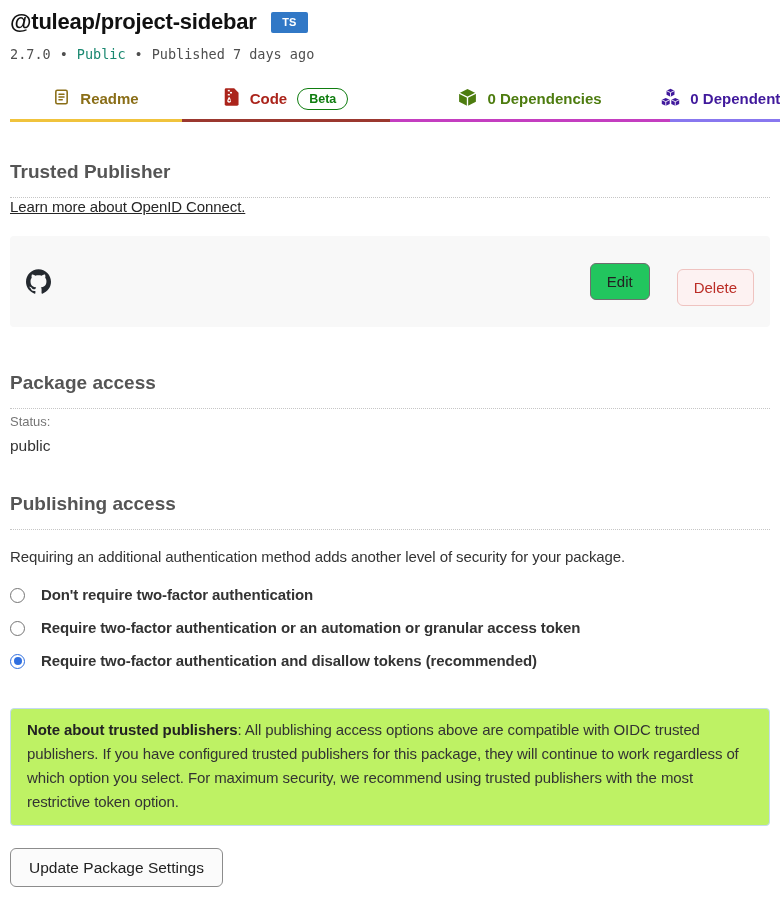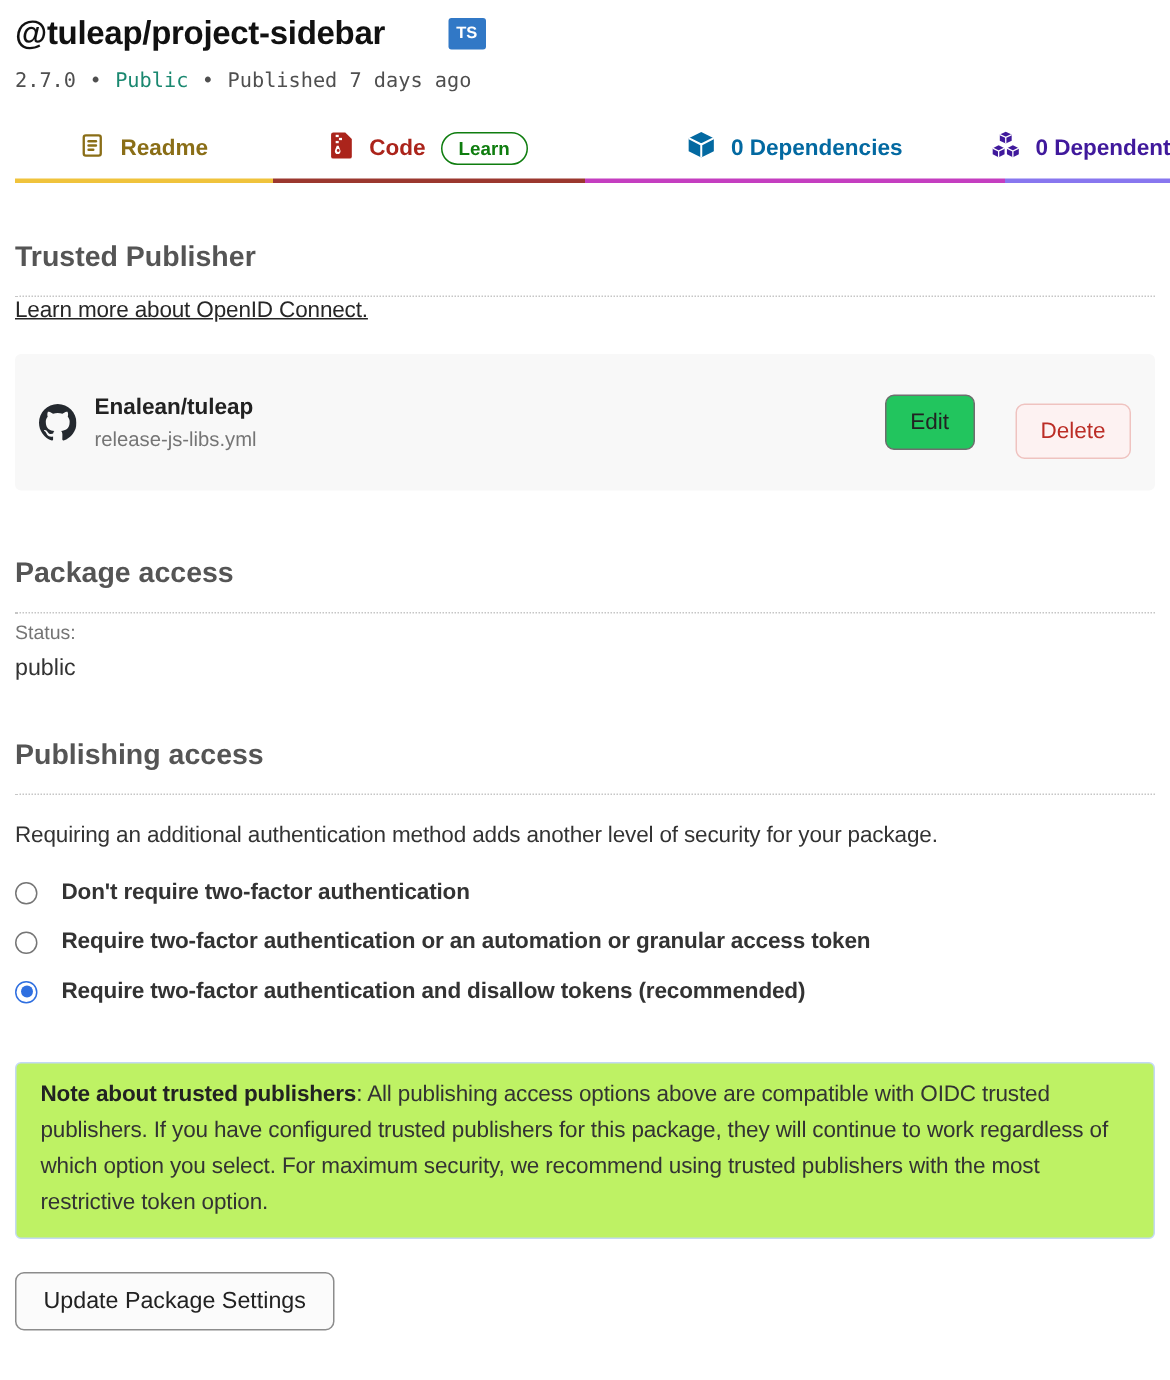--- a/index.html
+++ b/index.html
@@ -12,42 +12,42 @@
   .page{padding:8px 10px 20px 10px;}
 
   
   .pkg-title{
     font-size:22px;font-weight:700;color:#111;
     letter-spacing:-0.2px;display:flex;align-items:center;gap:14px;
     margin:0;line-height:28px;
   }
   .ts-badge{
     background:#3178c6;color:#fff;font-size:11px;font-weight:700;
-    width:25px;height:21px;display:inline-flex;align-items:center;justify-content:center;
-    border-radius:2px;letter-spacing:0;margin-left:28px;
+    width:37px;height:21px;display:inline-flex;align-items:center;justify-content:center;
+    border-radius:2px;letter-spacing:0;
   }
   .version-line{
     margin-top:10px;
     font-family:"DejaVu Sans Mono",monospace;
     font-size:13.5px;color:#4f4f4f;letter-spacing:0;
     display:flex;gap:9px;
   }
   .version-line .public{color:#1a8870;}
 
   
   .tabbar{margin-top:16px;display:flex;width:770px;}
   .tab{
     height:41px;display:flex;align-items:center;justify-content:center;gap:10px;
     font-weight:700;font-size:15px;flex-shrink:0;white-space:nowrap;
     border-bottom:3px solid transparent;cursor:pointer;overflow:visible;
   }
   .tab svg{flex-shrink:0;}
   .tab-readme   {width:172px;color:#8a6e17;border-bottom-color:#f0c33c;}
   .tab-code     {width:208px;color:#ab241b;border-bottom-color:#9b382f;}
-  .tab-deps     {width:280px;color:#0369a1;border-bottom-color:#c43ec0;align-items:center;}
+  .tab-deps     {width:280px;color:#4d7c0f;border-bottom-color:#c43ec0;align-items:center;}
   .tab-dependents{width:110px;color:#40199c;border-bottom-color:#8877ef;}
   .beta-badge{
     border:1px solid #0f7d0f;color:#0f7d0f;background:#fff;
     font-size:12.5px;font-weight:600;border-radius:12px;padding:2px 11px;line-height:16px;
   }
 
   
   .section-heading{
     font-size:19px;font-weight:700;color:#555;
     padding-bottom:13px;border-bottom:1px dotted #c6c6c6;
@@ -146,21 +146,21 @@
           <path fill="currentColor" d="M3 0h11l6 6v16a2 2 0 0 1-2 2H3a2 2 0 0 1-2-2V2a2 2 0 0 1 2-2z"></path>
           <g fill="#fff">
             <rect x="5.2" y="2.2" width="2.8" height="2.1"></rect>
             <rect x="8.2" y="5" width="2.8" height="2.1"></rect>
             <rect x="5.2" y="7.8" width="2.8" height="2.1"></rect>
             <path d="M7.9 12.2l1.6 4.2a2.6 2.6 0 1 1-4.9 0l1.6-4.2zM6.2 16.6a1.3 1.3 0 1 0 2.6 0 1.3 1.3 0 0 0-2.6 0z"></path>
           </g>
         </svg>
       </span>
       <span>Code</span>
-      <span class="beta-badge">Learn</span>
+      <span class="beta-badge">Beta</span>
     </div>
     <div class="tab tab-deps">
       <span>
         <svg width="19" height="19" viewBox="0 0 24 24">
           <path fill="currentColor" d="M12 1.2 22.6 6.5v11L12 22.8 1.4 17.5v-11z"></path>
           <path d="M1.4 6.5 12 11.8l10.6-5.3M12 11.8v11" fill="none" stroke="#fff" stroke-width="1.7"></path>
         </svg>
       </span>
       <span>0 Dependencies</span>
     </div>
@@ -184,24 +184,20 @@
 
   
   <h2 class="section-heading sec-trusted">Trusted Publisher</h2>
   <a class="oidc-link">Learn more about OpenID Connect.</a>
 
   <div class="tp-card">
     <div class="tp-left">
       <svg class="gh-icon" viewBox="0 0 24 24">
         <path fill="currentColor" d="M12 .297c-6.63 0-12 5.373-12 12 0 5.303 3.438 9.8 8.205 11.385.6.113.82-.258.82-.577 0-.285-.01-1.04-.015-2.04-3.338.724-4.042-1.61-4.042-1.61C4.422 18.07 3.633 17.7 3.633 17.7c-1.087-.744.084-.729.084-.729 1.205.084 1.838 1.236 1.838 1.236 1.07 1.835 2.809 1.305 3.495.998.108-.776.417-1.305.76-1.605-2.665-.3-5.466-1.332-5.466-5.93 0-1.31.465-2.38 1.235-3.22-.135-.303-.54-1.523.105-3.176 0 0 1.005-.322 3.3 1.23.96-.267 1.98-.399 3-.405 1.02.006 2.04.138 3 .405 2.28-1.552 3.285-1.23 3.285-1.23.645 1.653.24 2.873.12 3.176.765.84 1.23 1.91 1.23 3.22 0 4.61-2.805 5.625-5.475 5.92.42.36.81 1.096.81 2.22 0 1.606-.015 2.896-.015 3.286 0 .315.21.69.825.57C20.565 22.092 24 17.592 24 12.297c0-6.627-5.373-12-12-12"></path>
       </svg>
-      <div>
-        <div class="tp-repo">Enalean/tuleap</div>
-        <div class="tp-workflow">release-js-libs.yml</div>
-      </div>
     </div>
     <div class="tp-buttons">
       <button class="btn btn-edit">Edit</button>
       <button class="btn btn-delete">Delete</button>
     </div>
   </div>
 
   
   <h2 class="section-heading sec-package">Package access</h2>
   <div class="status-label">Status:</div>

